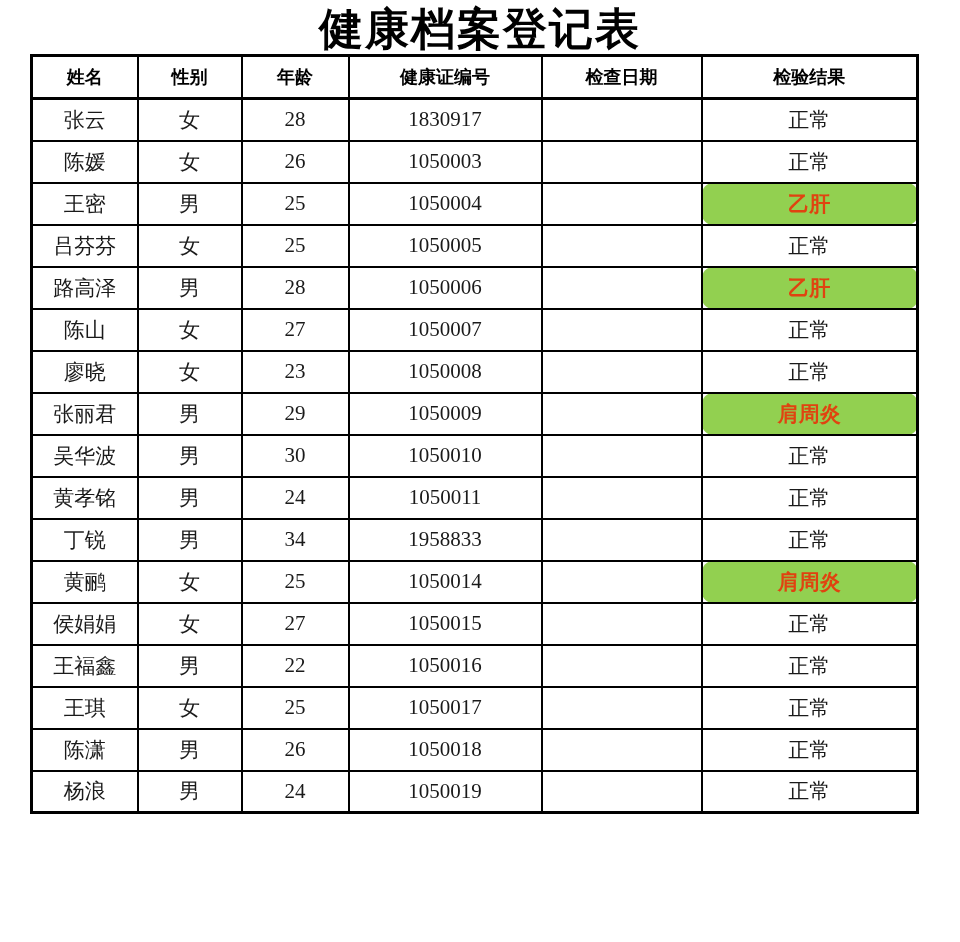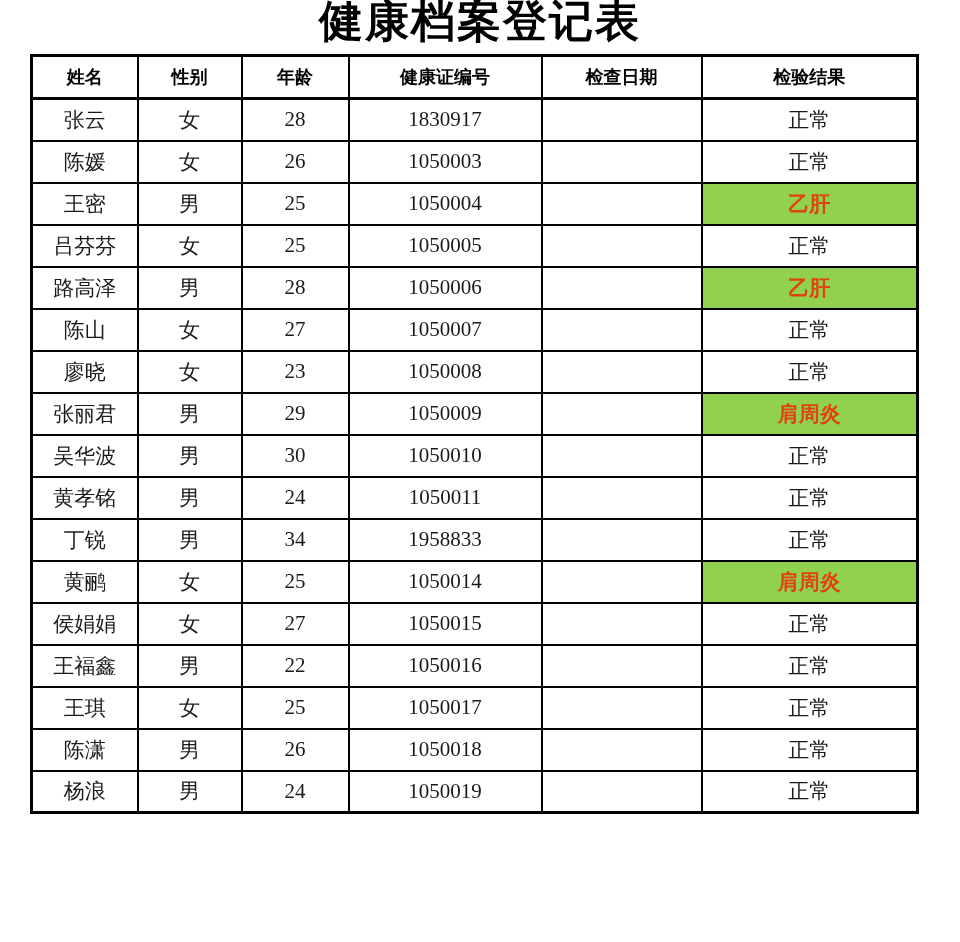--- a/index.html
+++ b/index.html
@@ -20,20 +20,21 @@
     width: 960px;
     height: 942px;
     background: var(--bg-color);
     overflow: hidden;
   }
   .page-title {
     text-align: center;
     font-size: 44px;
     font-weight: bold;
     line-height: 1.0;
+    padding-top: 8px;
     height: 54px;
     color: #000000;
     letter-spacing: 2px;
   }
   table.health-table {
     border-collapse: collapse;
     table-layout: fixed;
     width: 886px;
     margin-left: 30px;
     margin-top: 0;
@@ -55,20 +56,21 @@
     font-size: 18px;
     color: #000000;
   }
   table.health-table tbody td {
     height: 42px;
   }
   td.result-highlight {
     background: var(--highlight-bg);
     color: var(--highlight-text);
     font-weight: bold;
+    border-radius: 11px;
   }
   col.c-name   { width: 106px; }
   col.c-gender { width: 104px; }
   col.c-age    { width: 107px; }
   col.c-cert   { width: 193px; }
   col.c-date   { width: 160px; }
   col.c-result { width: 216px; }
 </style>
 </head>
 <body>

